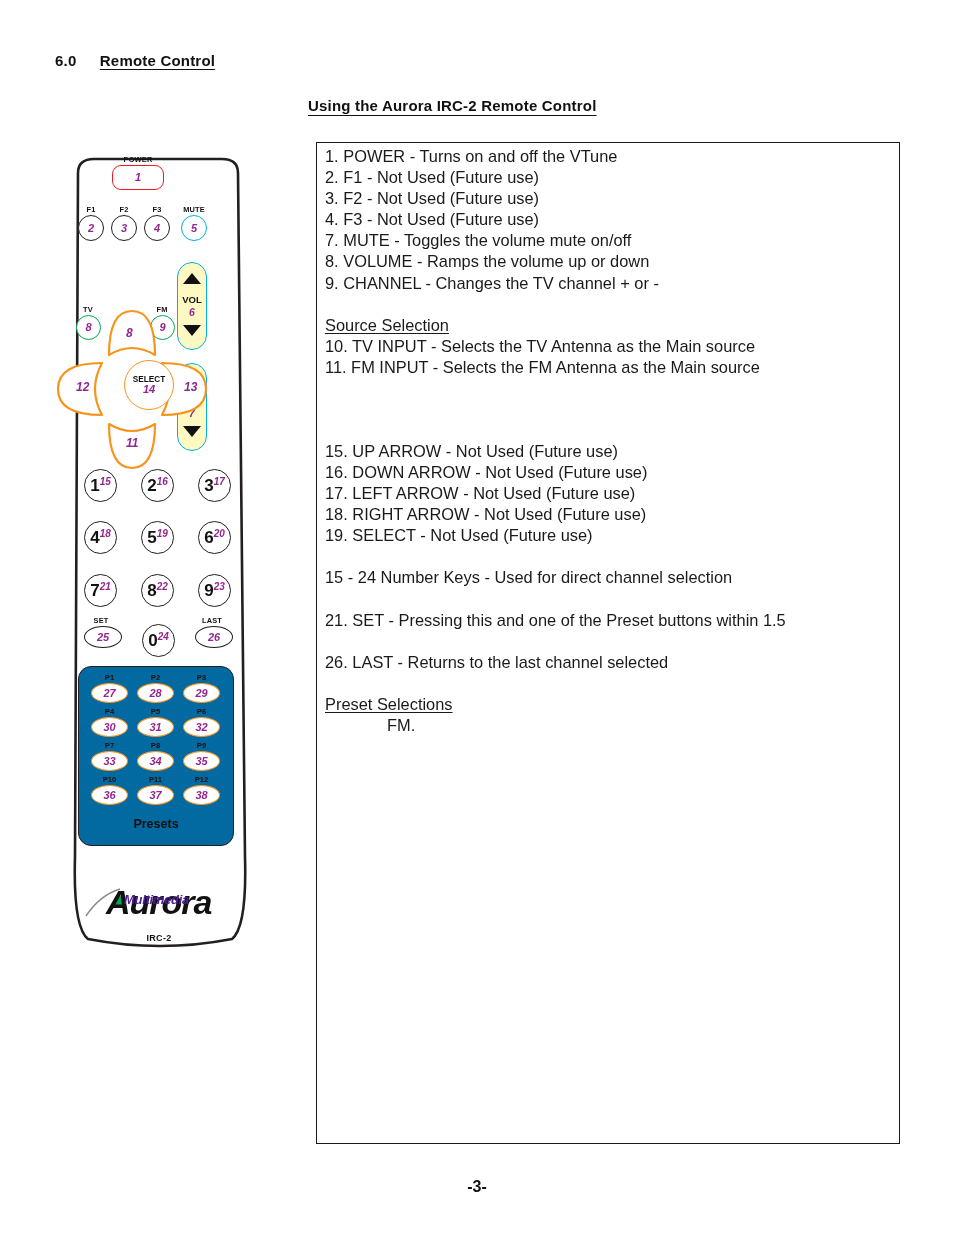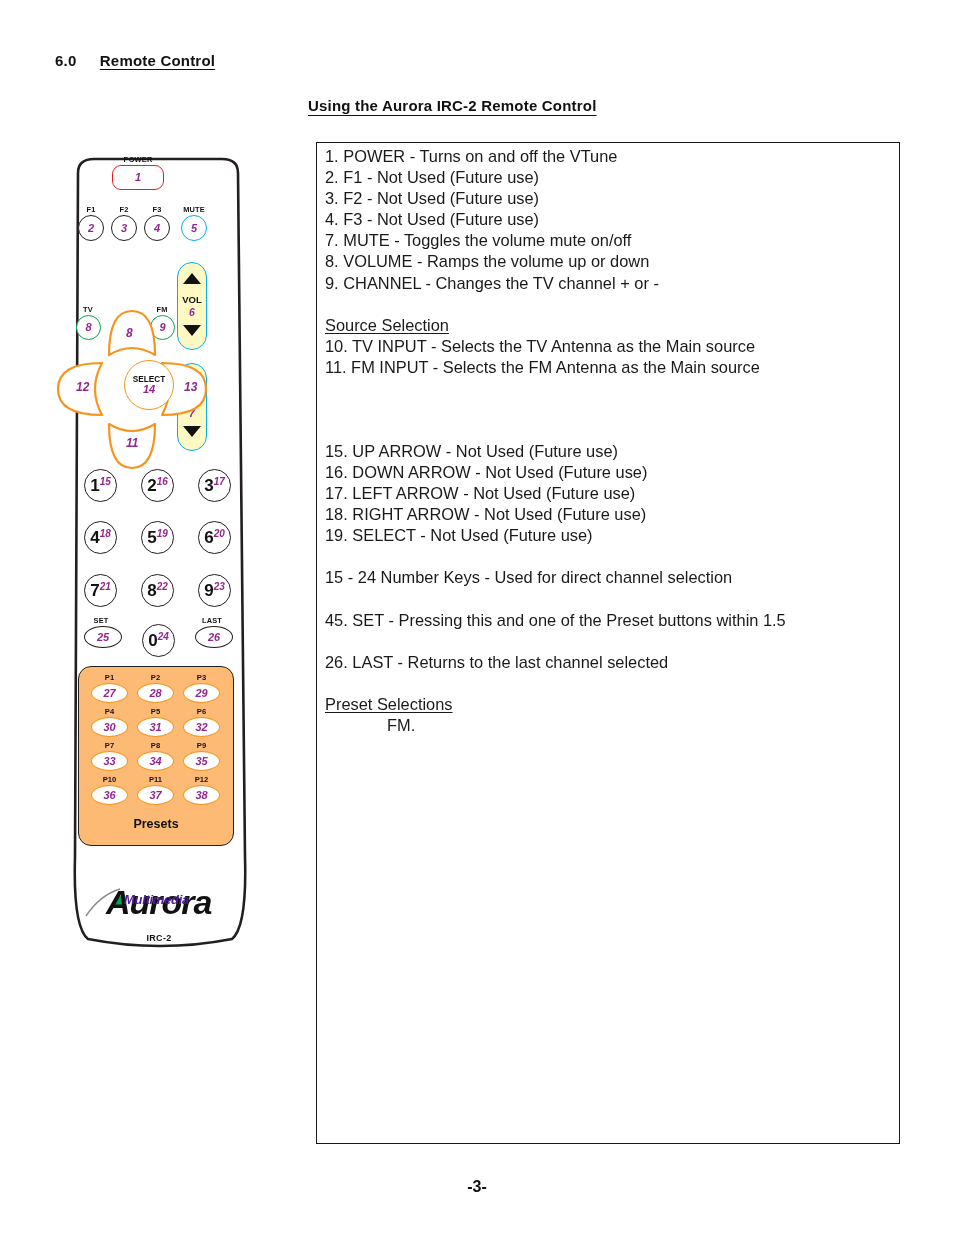--- a/index.html
+++ b/index.html
@@ -66,21 +66,21 @@
   .tri-up{border-left:9px solid transparent;border-right:9px solid transparent;
           border-bottom:11px solid #111;}
   .tri-dn{border-left:9px solid transparent;border-right:9px solid transparent;
           border-top:11px solid #111;}
   .rocker .rname{position:absolute;left:0;width:100%;text-align:center;
                  font-size:9.5px;font-weight:bold;color:#111;}
   .rocker .rref{position:absolute;left:0;width:100%;text-align:center;
                 font-style:italic;font-weight:bold;color:#92278f;font-size:10.5px;}
   
   #presets-panel{position:absolute;left:14px;top:509px;width:156px;height:180px;
-     border:1.6px solid #231f20;border-radius:13px;background:#fdba74;box-sizing:border-box;}
+     border:1.6px solid #231f20;border-radius:13px;background:#0369a1;box-sizing:border-box;}
   .preset{position:absolute;width:37px;height:20px;border:1.6px solid #f7941e;
           border-radius:50%;background:#fff;box-sizing:border-box;
           display:flex;align-items:center;justify-content:center;}
   .preset .ref{font-size:11px;}
   .plabel{position:absolute;font-size:7.6px;font-weight:bold;color:#111;
           text-align:center;width:37px;}
   #presets-word{position:absolute;left:0;width:100%;top:150px;text-align:center;
      font-size:12.5px;font-weight:bold;color:#111;}
   
   #select-btn{position:absolute;left:60px;top:203px;width:50px;height:50px;
@@ -124,21 +124,21 @@
       <div class="d-line gap">&nbsp;</div>
       <div class="d-line gap">&nbsp;</div>
       <div class="d-line"><span>15. UP ARROW - Not Used (Future use)</span></div>
       <div class="d-line"><span>16. DOWN ARROW - Not Used (Future use)</span></div>
       <div class="d-line"><span>17. LEFT ARROW - Not Used (Future use)</span></div>
       <div class="d-line"><span>18. RIGHT ARROW - Not Used (Future use)</span></div>
       <div class="d-line"><span>19. SELECT - Not Used (Future use)</span></div>
       <div class="d-line gap">&nbsp;</div>
       <div class="d-line"><span>15 - 24 Number Keys - Used for direct channel selection</span></div>
       <div class="d-line gap">&nbsp;</div>
-      <div class="d-line"><span>45. SET - Pressing this and one of the Preset buttons within 1.5</span></div>
+      <div class="d-line"><span>21. SET - Pressing this and one of the Preset buttons within 1.5</span></div>
       <div class="d-line gap">&nbsp;</div>
       <div class="d-line"><span>26. LAST - Returns to the last channel selected</span></div>
       <div class="d-line gap">&nbsp;</div>
       <div class="d-line underline"><span>Preset Selections</span></div>
       <div class="d-line indent"><span>FM.</span></div>
     </div>
 </div>
 
 <div id="page-footer">-3-</div>
 

